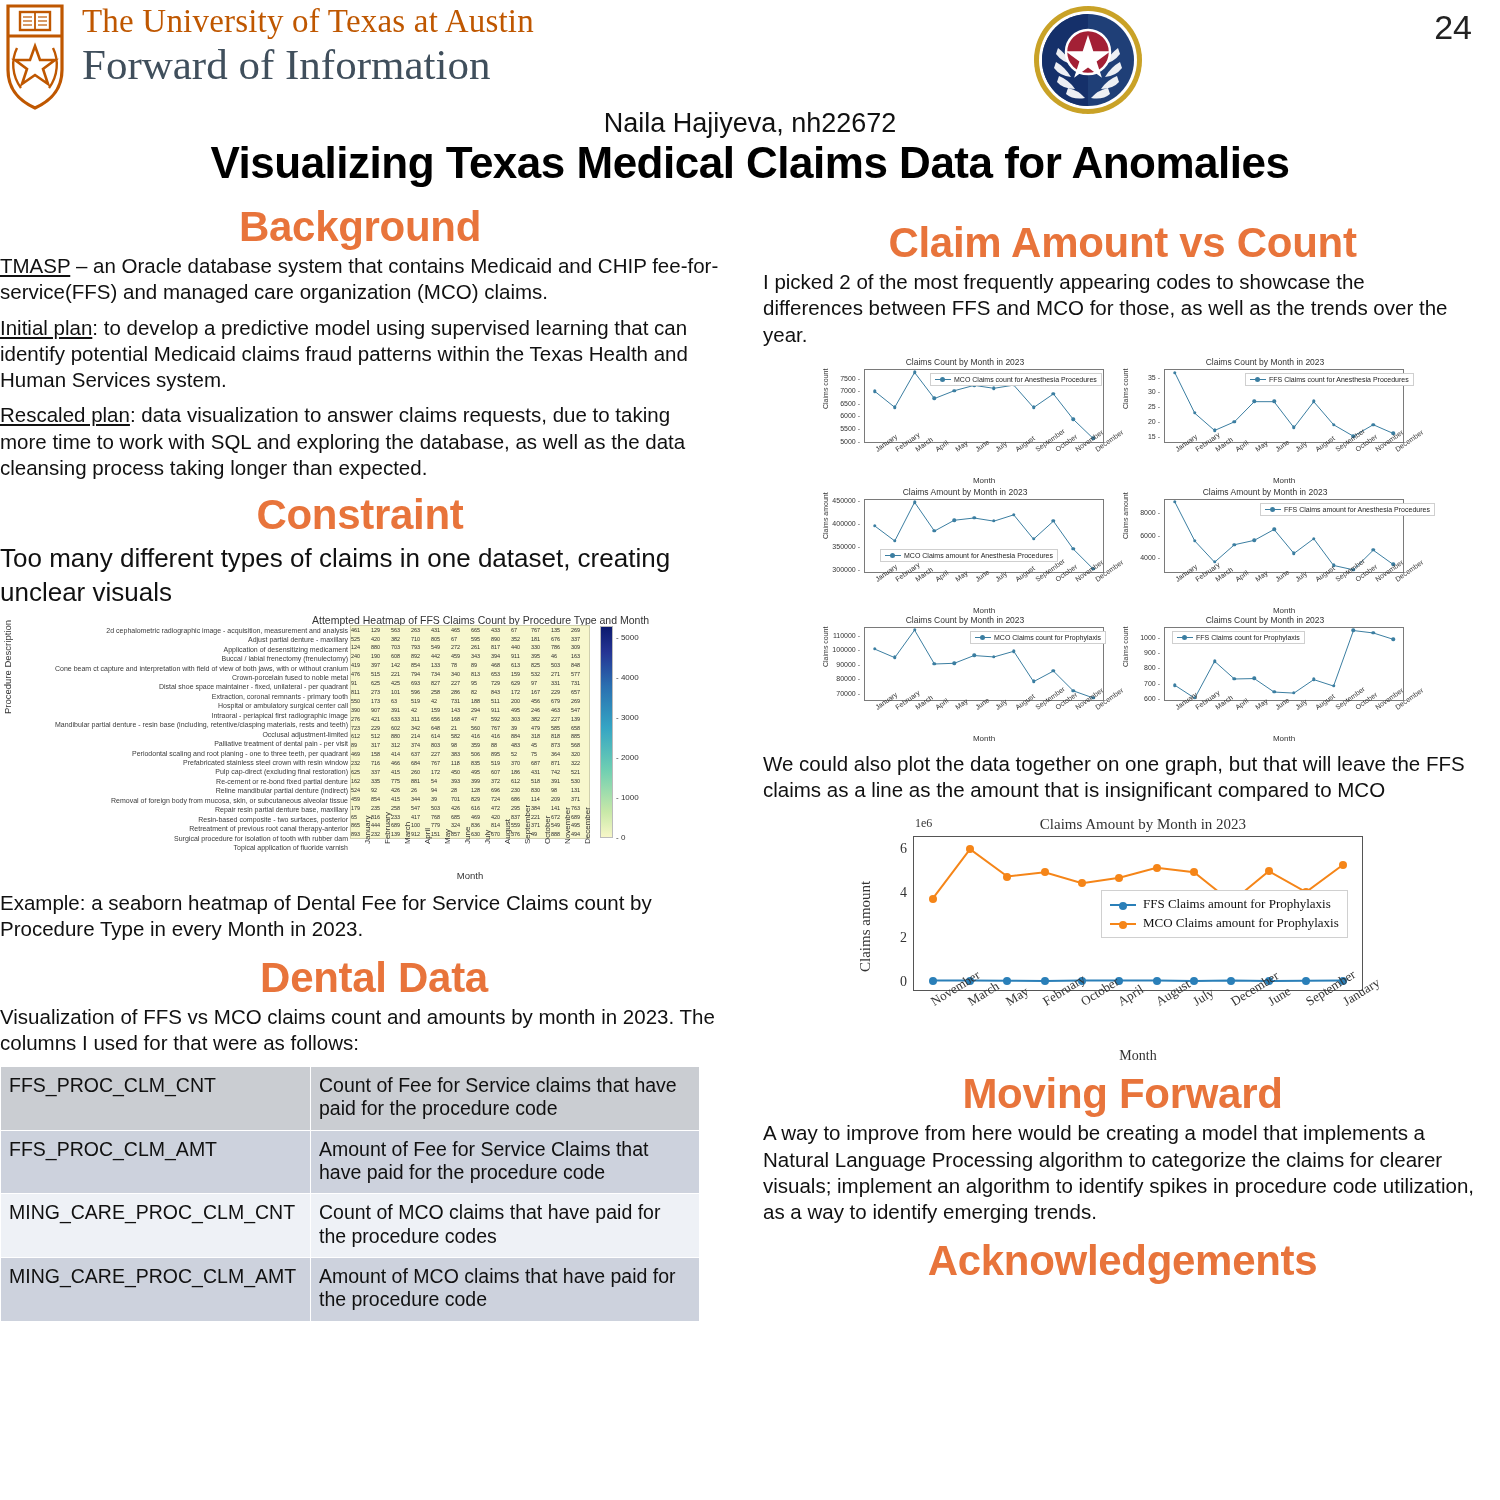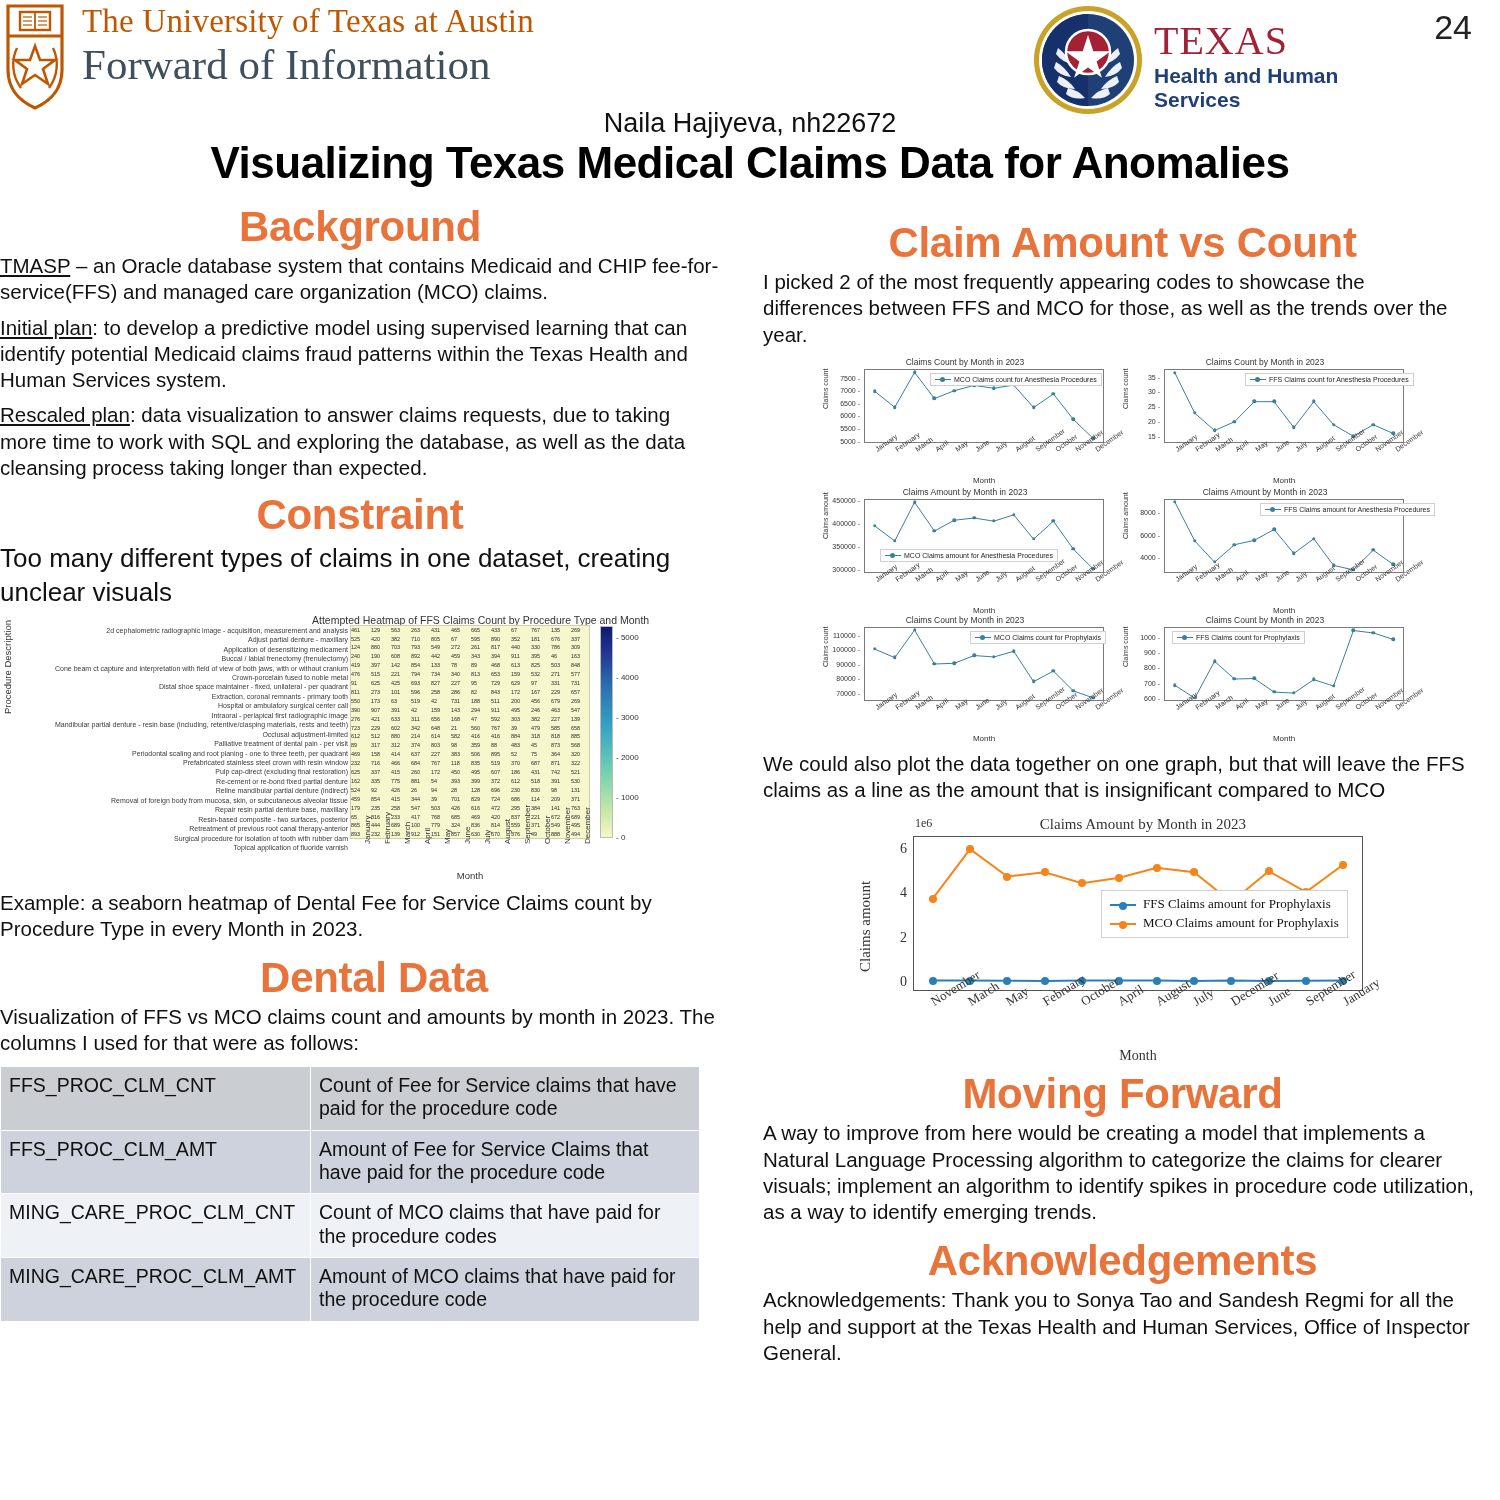--- a/index.html
+++ b/index.html
@@ -153,27 +153,20 @@
         <path d="M36 84 q10 2 17 10 q-12 2 -19 -4 Z"></path>
         <path d="M86 44 q-8 6 -14 16 q10 -2 16 -10 Z"></path>
         <path d="M88 58 q-9 5 -15 15 q11 -1 17 -9 Z"></path>
         <path d="M85 72 q-10 4 -16 13 q12 0 18 -7 Z"></path>
         <path d="M76 84 q-10 2 -17 10 q12 2 19 -4 Z"></path>
       </g>
       <circle cx="56" cy="48" r="22" fill="#a32035" stroke="#ffffff" stroke-width="2.5"></circle>
       <path d="M56 31 l5.3 16.3 h17.2 l-13.9 10.1 l5.3 16.3 l-13.9 -10.1 l-13.9 10.1 l5.3 -16.3 l-13.9 -10.1 h17.2 Z" fill="#ffffff"></path>
       <circle cx="56" cy="56" r="52" fill="none" stroke="#c9a227" stroke-width="3" stroke-dasharray="2.5 2.5"></circle>
     </svg>
-    <div id="hhs-text">
-      <div id="hhs-texas">TEXAS</div>
-      <div id="hhs-sub">
-        <div>Health and Human</div>
-        <div>Services</div>
-      </div>
-    </div>
   </div>
 
   <div id="page-number">24</div>
   <div id="author">Naila Hajiyeva, nh22672</div>
   <div id="poster-title">Visualizing Texas Medical Claims Data for Anomalies</div>
 </div>
 
 <div id="left-col">
 
   <h2 class="section">Background</h2>
@@ -917,14 +910,13 @@
         <span class="lgl o"></span>
         <span>MCO Claims amount for Prophylaxis</span>
       </div>
     </div>
   </div>
 
   <h2 class="section" style="margin-top:10px;">Moving Forward</h2>
   <p class="body" style="margin-left:18px;width:715px;">A way to improve from here would be creating a model that implements a Natural Language Processing algorithm to categorize the claims for clearer visuals; implement an algorithm to identify spikes in procedure code utilization, as a way to identify emerging trends.</p>
 
   <h2 class="section" style="margin-top:14px;">Acknowledgements</h2>
-  <p class="body" style="margin-left:18px;width:730px;">Acknowledgements: Thank you to Sonya Tao and Sandesh Regmi for all the help and support at the Texas Health and Human Services, Office of Inspector General.</p>
 </div>
 
 </body></html>

